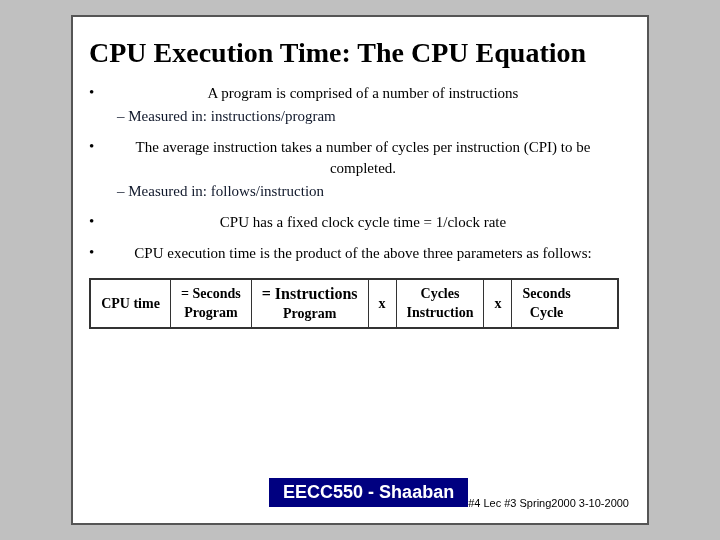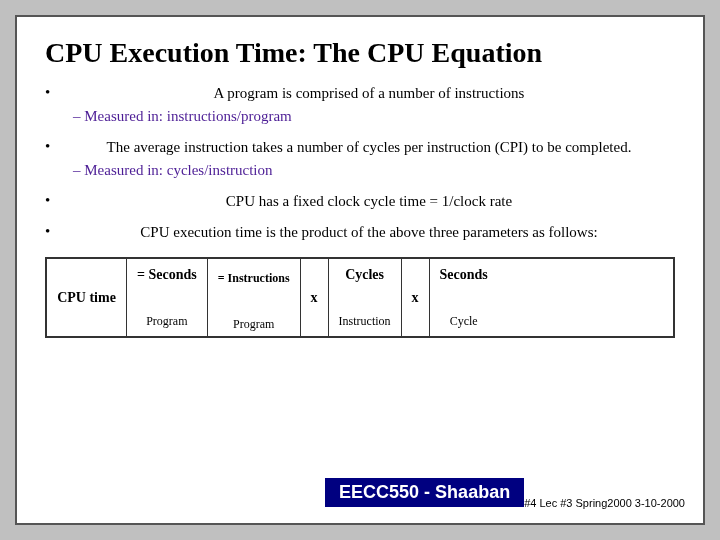--- a/index.html
+++ b/index.html
@@ -4,26 +4,26 @@
   <style>
     * { margin: 0; padding: 0; box-sizing: border-box; }
     body {
       width: 720px;
       height: 540px;
       background: #c0c0c0;
       font-family: 'Times New Roman', Times, serif;
       overflow: hidden;
     }
     .slide {
-      width: 690px;
+      width: 578px;
       height: 510px;
       background: #ffffff;
       margin: 15px auto;
       border: 2px solid #555;
-      padding: 20px 28px 16px 28px;
+      padding: 20px 28px 16px 16px;
       position: relative;
     }
     .slide-title {
       font-size: 28px;
       font-weight: bold;
       color: #000;
       margin-bottom: 14px;
       line-height: 1.15;
     }
     .bullet-section {
@@ -41,21 +41,21 @@
       font-size: 15px;
       padding-top: 1px;
     }
     .bullet-text {
       flex: 1;
       line-height: 1.4;
       text-align: center;
     }
     .sub-bullet {
       font-size: 15px;
-      color: #4c1d95;
+      color: #0f172a;
       padding-left: 28px;
       line-height: 1.4;
       margin-bottom: 2px;
     }
     .equation-box {
       border: 2px solid #333;
       margin: 14px 0 10px 0;
       padding: 0;
       display: flex;
       align-items: stretch;
@@ -74,23 +74,22 @@
       border-right: 1px solid #333;
     }
     .eq-cell:last-child {
       border-right: none;
     }
     .eq-cell .line1 {
       font-size: 14px;
       font-weight: bold;
     }
     .eq-cell .line2 {
-      font-size: 12px;
-      font-weight: normal;
-      margin-top: 30px;
+      font-size: 14px;
+      font-weight: bold;
     }
     .eq-label {
       min-width: 80px;
     }
     .eq-equals {
       min-width: 16px;
       font-size: 16px;
       font-weight: bold;
     }
     .eq-operator {
@@ -136,21 +135,21 @@
       <span class="bullet-text">A program is comprised of a number of instructions</span>
     </div>
     <div class="sub-bullet">–  Measured in:       instructions/program</div>
   </div>
 
   <div class="bullet-section">
     <div class="bullet-item">
       <span class="bullet-dot">•</span>
       <span class="bullet-text">The average instruction takes a number of cycles per instruction (CPI) to be completed.</span>
     </div>
-    <div class="sub-bullet">–  Measured in:   cycles/instruction</div>
+    <div class="sub-bullet">–  Measured in:   follows/instruction</div>
   </div>
 
   <div class="bullet-section">
     <div class="bullet-item">
       <span class="bullet-dot">•</span>
       <span class="bullet-text">CPU has a fixed clock cycle time = 1/clock rate</span>
     </div>
   </div>
 
   <div class="bullet-section">
@@ -162,21 +161,21 @@
 
   <div class="equation-box">
     <div class="eq-cell eq-label">
       <span class="line1">CPU time</span>
     </div>
     <div class="eq-cell">
       <span class="line1">=  Seconds</span>
       <span class="line2">Program</span>
     </div>
     <div class="eq-cell eq-equals">
-      <span class="line1" style="white-space:nowrap; font-size:12px;margin-top:8px;">= Instructions</span>
+      <span class="line1" style="white-space:nowrap; font-size:16px;">= Instructions</span>
       <span class="line2">Program</span>
     </div>
     <div class="eq-cell eq-operator">
       <span class="line1">x</span>
     </div>
     <div class="eq-cell">
       <span class="line1">Cycles</span>
       <span class="line2">Instruction</span>
     </div>
     <div class="eq-cell eq-operator">

